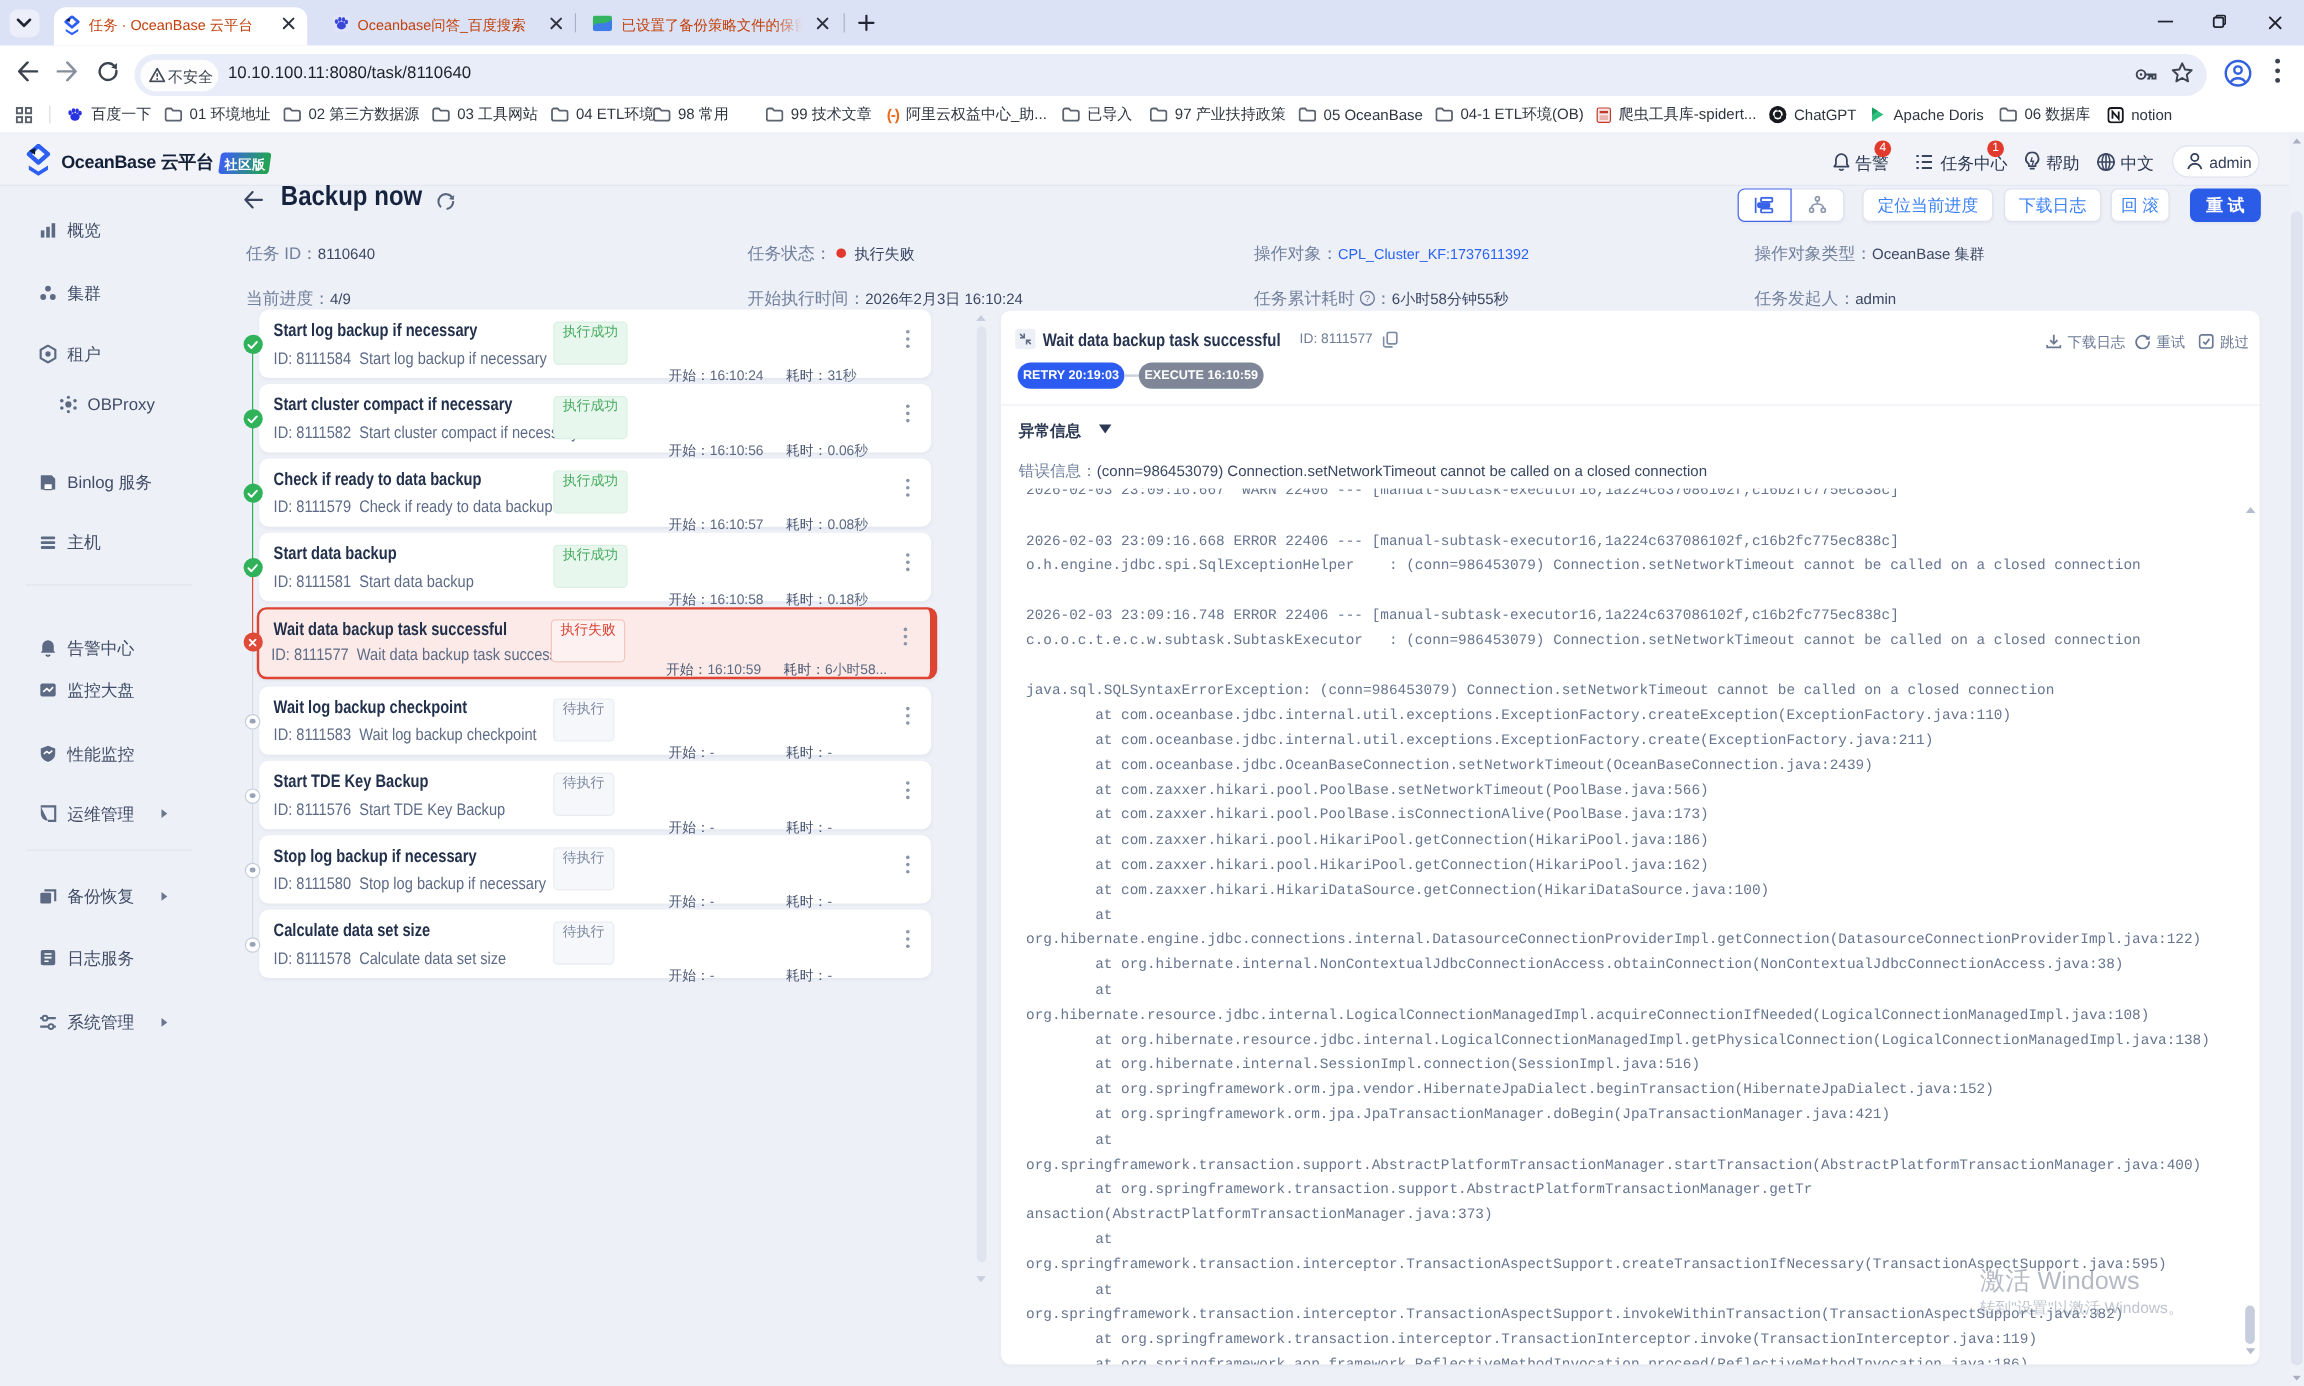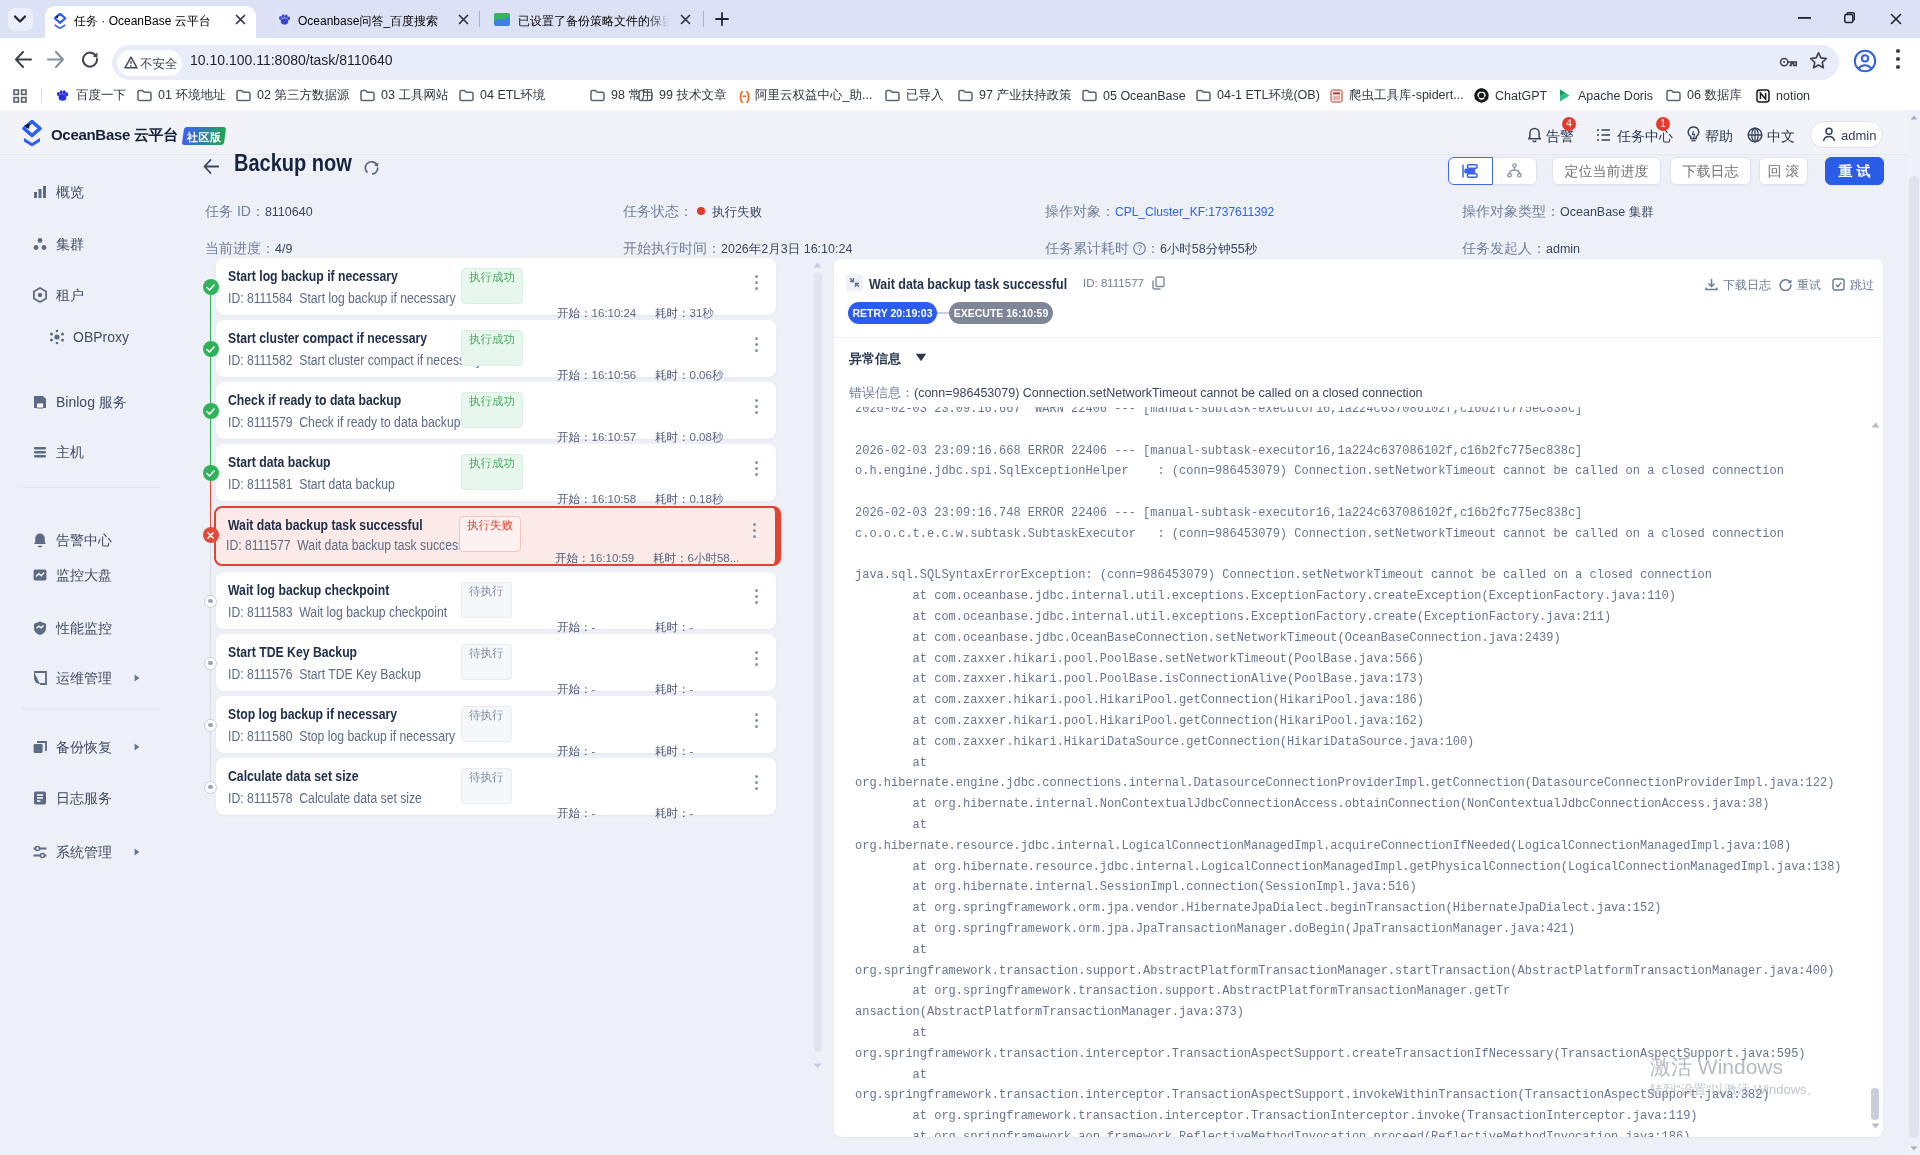--- a/index.html
+++ b/index.html
@@ -2,38 +2,38 @@
 <html><head>
 <meta charset="utf-8">
 <style>
 * { margin:0; padding:0; box-sizing:border-box; }
 html,body { width:1920px; height:1155px; overflow:hidden; }
 body { font-family:"Liberation Sans",sans-serif; position:relative; background:#eef0f7; }
 .abs { position:absolute; }
 svg { display:block; }
 
 #tabbar { left:0; top:0; width:1920px; height:38px; background:#dce2f6; }
-.tab-title { font-size:12px; color:#000000; white-space:nowrap; overflow:hidden; }
+.tab-title { font-size:12px; color:#c2410c; white-space:nowrap; overflow:hidden; }
 #toolbar { left:0; top:38px; width:1920px; height:43px; background:#ffffff; }
 #omnibox { left:112px; top:45px; width:1727px; height:35px; border-radius:18px; background:#e9edf9; }
 #bookmarks { left:0; top:81px; width:1920px; height:29px; background:#ffffff;text-decoration:underline; }
 .bm { position:absolute; top:0; height:29px; display:flex; align-items:center; gap:6px; font-size:12.5px; color:#2f353f; white-space:nowrap; }
 
 #appheader { left:0; top:110px; width:1908px; height:45px; background:#f1f3f9; border-bottom:1px solid #e5e8f1; }
 .hitem { position:absolute; font-size:14px; color:#2c3850; white-space:nowrap; }
 .badge-num { position:absolute; min-width:14px; height:14px; border-radius:7px; background:#e33a2e; color:#fff; font-size:10px; line-height:14px; text-align:center; padding:0 2px; }
 .sideitem { position:absolute; left:0; width:190px; height:20px; }
 .sideitem .txt { position:absolute; left:56px; top:0; font-size:14px; color:#414d66; line-height:20px; white-space:nowrap; }
 .sideitem svg { position:absolute; left:32px; top:2px; }
 .sideitem svg.sidearrow { position:absolute; left:133px; top:5px; }
 .lbl { color:#71809c; }
 .val { color:#3a4762; font-size:12.5px; }
 .inforow { position:absolute; font-size:14px; white-space:nowrap; }
 
-.btn { position:absolute; top:157px; height:28px; background:#fff; border:1px solid #dfe3ed; border-radius:6px; font-size:14px; color:#737373; text-align:center; line-height:26px; box-shadow:0 1px 2px rgba(30,50,90,.04); }
+.btn { position:absolute; top:157px; height:28px; background:#fff; border:1px solid #dfe3ed; border-radius:6px; font-size:14px; color:#3b82f6; text-align:center; line-height:26px; box-shadow:0 1px 2px rgba(30,50,90,.04); }
 
 .card { position:absolute; left:216px; width:560px; height:57px; background:#fff; border-radius:8px; box-shadow:0 1px 3px rgba(40,60,100,.05); }
 .ct { position:absolute; left:12px; top:9px; font-size:15px; font-weight:700; color:#22304b; transform:scaleX(.815); transform-origin:0 50%; white-space:nowrap; }
 .cid { position:absolute; left:12px; top:32px; font-size:14px; color:#5d6b87; transform:scaleX(.87); transform-origin:0 50%; white-space:nowrap; }
 .cbadge { position:absolute; left:245px; top:10px; height:36px; line-height:16px; border-radius:4px; font-size:11.5px; padding:0 7px; }
 .bok   { background:#e8f7ee; color:#49ab61; border:1px solid #d9f0e2; }
 .bwait { background:#f6f7fa; color:#7e8ba3; border:1px solid #e9ebf2; }
 .bfail { background:#fdf2f1; color:#da4536; border:1px solid #f3c6bd; }
 .ctime { position:absolute; top:22px; font-size:11.5px; white-space:nowrap;margin-top:26px; }
 .tl { color:#46536f; } .tv { color:#5c6982; }
@@ -186,21 +186,21 @@
         <path d="M1 3 A1.6 1.6 0 0 1 2.6 1.4 L5.6 1.4 L7.2 3.2 L12.4 3.2 A1.6 1.6 0 0 1 14 4.8 L14 10 A1.6 1.6 0 0 1 12.4 11.6 L2.6 11.6 A1.6 1.6 0 0 1 1 10 Z" fill="none" stroke="#5c636e" stroke-width="1.5"></path>
       </svg>
       <span>03 工具网站</span>
     </div>
   <div class="bm" style="left:459px;">
       <svg width="15" height="13" viewBox="0 0 15 13">
         <path d="M1 3 A1.6 1.6 0 0 1 2.6 1.4 L5.6 1.4 L7.2 3.2 L12.4 3.2 A1.6 1.6 0 0 1 14 4.8 L14 10 A1.6 1.6 0 0 1 12.4 11.6 L2.6 11.6 A1.6 1.6 0 0 1 1 10 Z" fill="none" stroke="#5c636e" stroke-width="1.5"></path>
       </svg>
       <span>04 ETL环境</span>
     </div>
-  <div class="bm" style="left:590px;">
+  <div class="bm" style="left:544px;">
       <svg width="15" height="13" viewBox="0 0 15 13">
         <path d="M1 3 A1.6 1.6 0 0 1 2.6 1.4 L5.6 1.4 L7.2 3.2 L12.4 3.2 A1.6 1.6 0 0 1 14 4.8 L14 10 A1.6 1.6 0 0 1 12.4 11.6 L2.6 11.6 A1.6 1.6 0 0 1 1 10 Z" fill="none" stroke="#5c636e" stroke-width="1.5"></path>
       </svg>
       <span>98 常用</span>
     </div>
   <div class="bm" style="left:638px;">
       <svg width="15" height="13" viewBox="0 0 15 13">
         <path d="M1 3 A1.6 1.6 0 0 1 2.6 1.4 L5.6 1.4 L7.2 3.2 L12.4 3.2 A1.6 1.6 0 0 1 14 4.8 L14 10 A1.6 1.6 0 0 1 12.4 11.6 L2.6 11.6 A1.6 1.6 0 0 1 1 10 Z" fill="none" stroke="#5c636e" stroke-width="1.5"></path>
       </svg>
       <span>99 技术文章</span>

